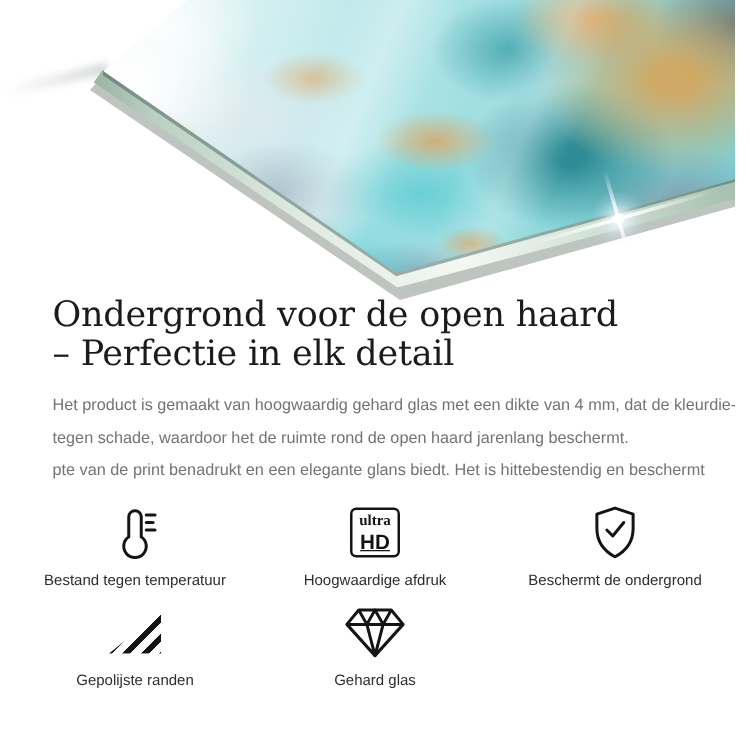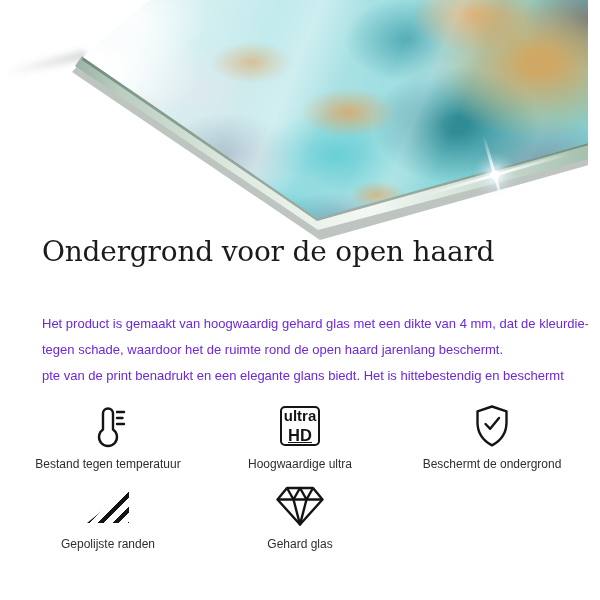--- a/index.html
+++ b/index.html
@@ -77,39 +77,39 @@
     background:#fff; border-radius:50%; box-shadow:0 0 10px 3px rgba(255,255,255,0.95);
   }
 
   
   .heading {
     position:absolute; left:42px; top:236px;
     font-family:"DejaVu Serif","Liberation Serif",serif; font-weight:400;
     font-size:28px; line-height:31px; letter-spacing:-0.2px; color:#1b1b1b;
   }
   .heading span { display:block; }
-  .intro { position:absolute; left:42px; top:311px; font-size:13px; line-height:26px; color:#6d28d9; }
+  .intro { position:absolute; left:42px; top:311px; font-size:13px; line-height:26px; color:#737373; }
   .intro div { white-space:nowrap; }
 
   
   .features {
     position:absolute; left:12px; top:403px; width:576px;
     display:grid; grid-template-columns:repeat(3,1fr); row-gap:12px;
   }
   .feature { display:flex; flex-direction:column; align-items:center; }
   .icon-box { height:46px; display:flex; align-items:center; justify-content:center; }
   .feature .label { margin-top:8px; font-size:12px; color:#2e2e2e;text-align:center; }
   .feature svg { display:block; }
 
   .uhd-box {
     width:40px; height:40px; border:2.4px solid #141414; border-radius:5px;
     display:flex; flex-direction:column; align-items:center; justify-content:center;
     color:#141414; line-height:1;
   }
-  .uhd-box .t1 { font-size:15px; font-weight:bold; }
+  .uhd-box .t1 { font-size:12px; font-weight:bold;font-family:Liberation Serif, serif; }
   .uhd-box .t2 { font-size:16.5px; font-weight:bold; margin-top:4px;text-decoration:underline; }
 
   .stripes {
     width:42px; height:34px;
     background:repeating-linear-gradient(135deg, #141414 0 4.5px, transparent 4.5px 10.5px);
     clip-path:polygon(0 100%, 100% 0, 100% 100%);
   }
 
   .thickness { display:flex; flex-direction:column; align-items:center; gap:1px; }
   .thickness .bar {
@@ -131,20 +131,21 @@
     <div class="sparkle">
       <div class="glow"></div>
       <div class="beam1"></div>
       <div class="beam2"></div>
       <div class="core"></div>
     </div>
   </div>
 
   <h1 class="heading">
     <span>Ondergrond voor de open haard</span>
+    <span>– Perfectie in elk detail</span>
   </h1>
 
   <div class="intro">
     <div>Het product is gemaakt van hoogwaardig gehard glas met een dikte van 4 mm, dat de kleurdie-</div>
     <div>tegen schade, waardoor het de ruimte rond de open haard jarenlang beschermt.</div>
     <div>pte van de print benadrukt en een elegante glans biedt. Het is hittebestendig en beschermt</div>
   </div>
 
   <div class="features">
 
@@ -158,21 +159,21 @@
       <span class="label">Bestand tegen temperatuur</span>
     </div>
 
     <div class="feature">
       <div class="icon-box">
         <div class="uhd-box">
           <span class="t1">ultra</span>
           <span class="t2">HD</span>
         </div>
       </div>
-      <span class="label">Hoogwaardige ultra</span>
+      <span class="label">Hoogwaardige afdruk</span>
     </div>
 
     <div class="feature">
       <div class="icon-box">
         <svg width="40" height="46" viewBox="0 0 40 46" fill="none">
           <path d="M20 3.5 L34.5 8.3 V19.5 C34.5 30.5 28.6 37.8 20 42.4 C11.4 37.8 5.5 30.5 5.5 19.5 V8.3 Z" stroke="#141414" stroke-width="2.4" stroke-linejoin="round"></path>
           <path d="M13.5 21 L18.2 25.8 L27 15" stroke="#141414" stroke-width="2.4" stroke-linecap="round" stroke-linejoin="round"></path>
         </svg>
       </div>
       <span class="label">Beschermt de ondergrond</span>

